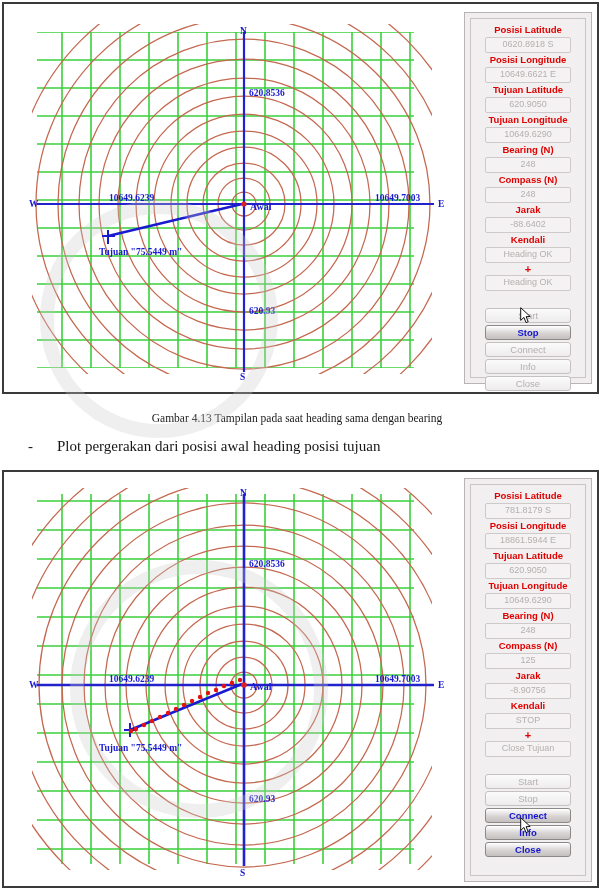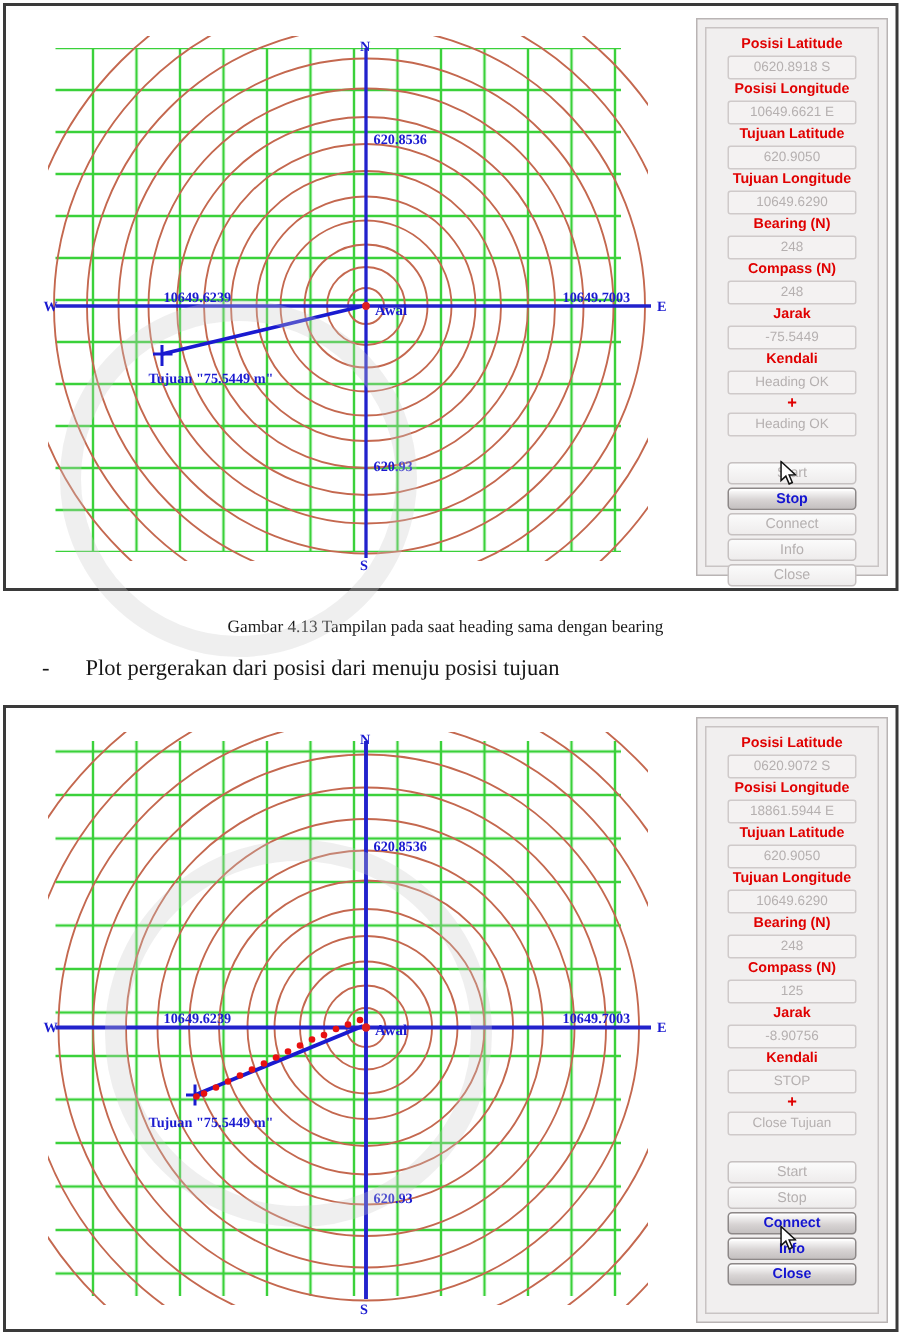--- a/index.html
+++ b/index.html
@@ -227,21 +227,21 @@
       <div class="fld-label">Tujuan Longitude</div>
       <div class="fld-box">10649.6290</div>
 
       <div class="fld-label">Bearing (N)</div>
       <div class="fld-box">248</div>
 
       <div class="fld-label">Compass (N)</div>
       <div class="fld-box">248</div>
 
       <div class="fld-label">Jarak</div>
-      <div class="fld-box">-75.5449</div>
+      <div class="fld-box">-88.6402</div>
 
       <div class="fld-label">Kendali</div>
       <div class="fld-box">Heading OK</div>
 
       <div class="plus">+</div>
       <div class="fld-box">Heading OK</div>
 
       <div class="btn-gap"></div>
 
       <div class="btn">Start</div>
@@ -254,21 +254,21 @@
 
   <svg class="cursor" style="left:516px;top:303px;" viewBox="0 0 11 17">
     <path d="M0.7 0.7 L0.7 13.4 L3.9 10.4 L6.1 15.6 L8.2 14.7 L6.1 9.7 L10.2 9.5 Z" fill="#ffffff" stroke="#111111" stroke-width="1"></path>
   </svg>
 </div>
 
 <div class="caption" style="top:412px;">Gambar 4.13 Tampilan pada saat heading sama dengan bearing</div>
 
 <div class="bullet-line" style="top:438px;">
   <span class="bullet-dash">-</span>
-  <span class="bullet-text">Plot pergerakan dari posisi dari menuju posisi tujuan</span>
+  <span class="bullet-text">Plot pergerakan dari posisi awal heading posisi tujuan</span>
 </div>
 
 <div class="figure fig2">
 
   <div class="plot" style="width:455px;height:414px;">
     <svg width="455" height="414" viewBox="0 0 455 414">
       <defs>
         <clipPath id="clip2">
             <rect x="28" y="16" width="400" height="382"></rect>
           </clipPath>
@@ -338,21 +338,21 @@
 
       <text x="246" y="218" font-size="10" font-weight="bold" fill="#1a1ad0">Awal</text>
       <text x="95" y="279" font-size="9.5" font-weight="bold" fill="#1a1ad0">Tujuan "75.5449 m"</text>
     </svg>
   </div>
 
   <div class="panel" style="left:460px;top:6px;width:128px;height:404px;">
     <div class="panel-inner">
 
       <div class="fld-label">Posisi Latitude</div>
-      <div class="fld-box">0620.9072 S</div>
+      <div class="fld-box">781.8179 S</div>
 
       <div class="fld-label">Posisi Longitude</div>
       <div class="fld-box">18861.5944 E</div>
 
       <div class="fld-label">Tujuan Latitude</div>
       <div class="fld-box">620.9050</div>
 
       <div class="fld-label">Tujuan Longitude</div>
       <div class="fld-box">10649.6290</div>
 

